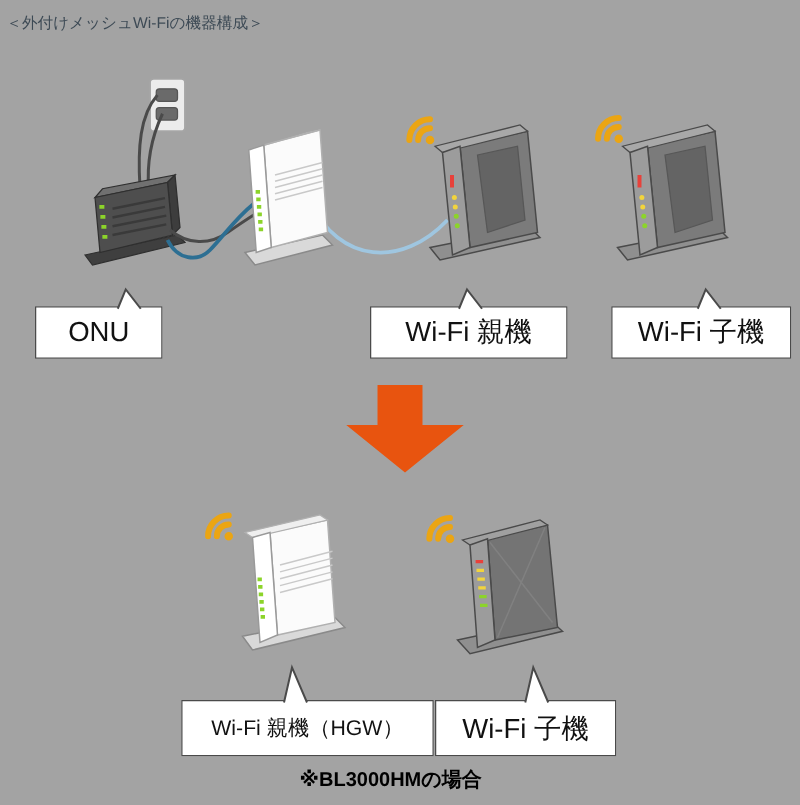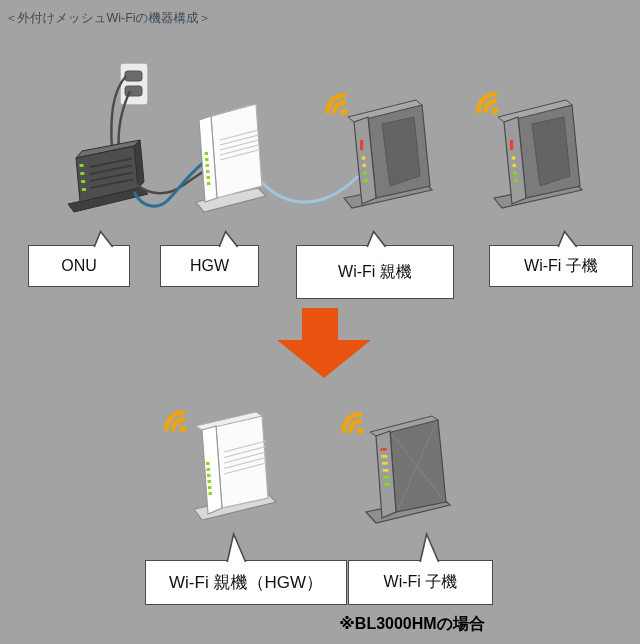--- a/index.html
+++ b/index.html
@@ -9,26 +9,26 @@
   }
   .section-title {
     position:absolute; font-size:12.5px; color:#3d4a55; white-space:nowrap;
   }
   .diagram { position:absolute; }
   .callout {
     position:absolute; box-sizing:border-box; background:#ffffff;
     border:1.5px solid #4a4a4a; display:flex; align-items:center; justify-content:center;
   }
   .callout-text {
-    font-size:16px; color:#111111; white-space:nowrap;
+    font-size:22px; color:#111111; white-space:nowrap;
   }
   .callout-text.small { font-size:17px; }
   .tail { position:absolute; width:24px; overflow:visible; }
   .note {
-    position:absolute; font-size:16px; font-weight:bold; color:#000; text-align:right;
+    position:absolute; font-size:16px; font-weight:bold; color:#000; text-align:center;
   }
 </style>
 </head>
 <body>
 
 <div class="page">
 
   <div class="section-title" style="left:5px; top:10px;">＜外付けメッシュWi-Fiの機器構成＞</div>
 
   <svg class="diagram" style="left:0; top:40px;" width="640" height="200" viewBox="0 40 640 200">
@@ -133,29 +133,22 @@
   </svg>
 
   <div class="callout" style="left:28px; top:245px; width:102px; height:42px;">
     <svg class="tail" style="left:62px; top:-15px; height:16px;" viewBox="0 0 30 30" preserveAspectRatio="none">
       <polygon points="12,1 4,30 27,30" fill="#ffffff"></polygon>
       <path d="M4,30 L12,1 L27,30" fill="none" stroke="#4a4a4a" stroke-width="1.6" vector-effect="non-scaling-stroke"></path>
     </svg>
     <span class="callout-text">ONU</span>
   </div>
 
-  <div class="callout" style="left:160px; top:245px; width:99px; height:42px;">
-    <svg class="tail" style="left:55px; top:-15px; height:16px;" viewBox="0 0 30 30" preserveAspectRatio="none">
-      <polygon points="12,1 4,30 27,30" fill="#ffffff"></polygon>
-      <path d="M4,30 L12,1 L27,30" fill="none" stroke="#4a4a4a" stroke-width="1.6" vector-effect="non-scaling-stroke"></path>
-    </svg>
-    <span class="callout-text">HGW</span>
-  </div>
-
-  <div class="callout" style="left:296px; top:245px; width:158px; height:54px;">
+
+  <div class="callout" style="left:296px; top:245px; width:158px; height:42px;">
     <svg class="tail" style="left:67px; top:-15px; height:16px;" viewBox="0 0 30 30" preserveAspectRatio="none">
       <polygon points="12,1 4,30 27,30" fill="#ffffff"></polygon>
       <path d="M4,30 L12,1 L27,30" fill="none" stroke="#4a4a4a" stroke-width="1.6" vector-effect="non-scaling-stroke"></path>
     </svg>
     <span class="callout-text">Wi-Fi 親機</span>
   </div>
 
   <div class="callout" style="left:489px; top:245px; width:144px; height:42px;">
     <svg class="tail" style="left:65px; top:-15px; height:16px;" viewBox="0 0 30 30" preserveAspectRatio="none">
       <polygon points="12,1 4,30 27,30" fill="#ffffff"></polygon>

